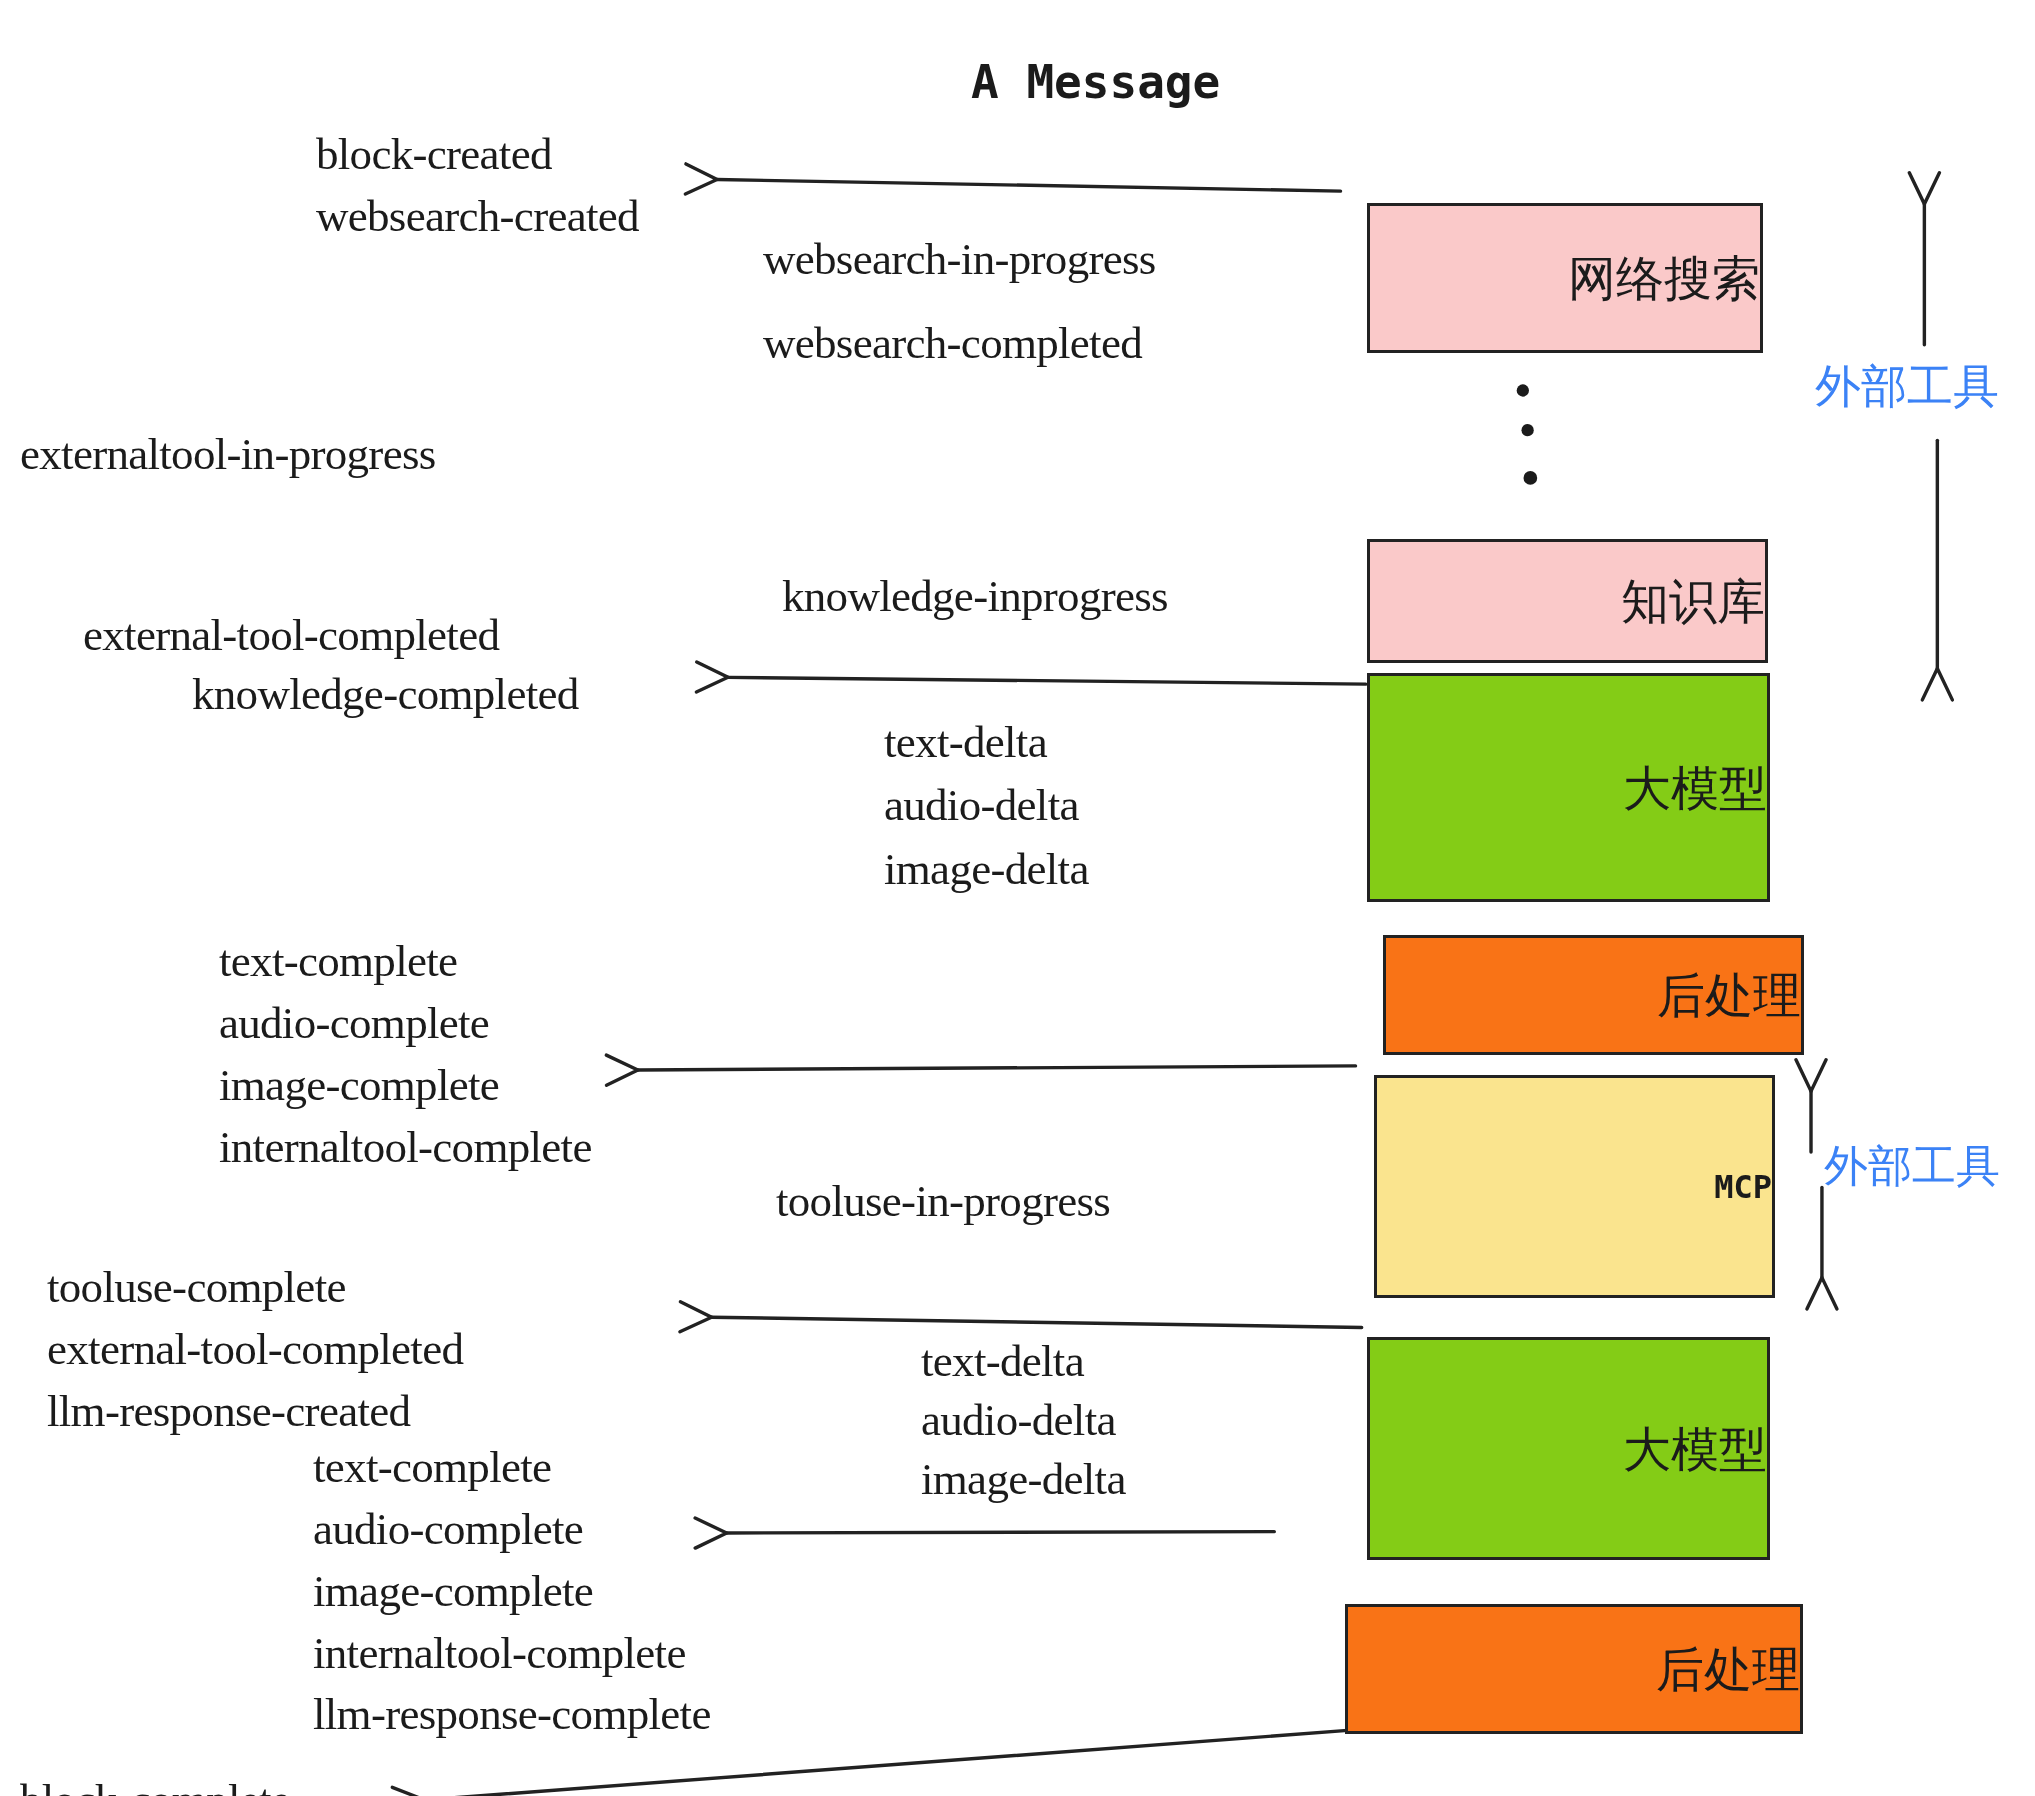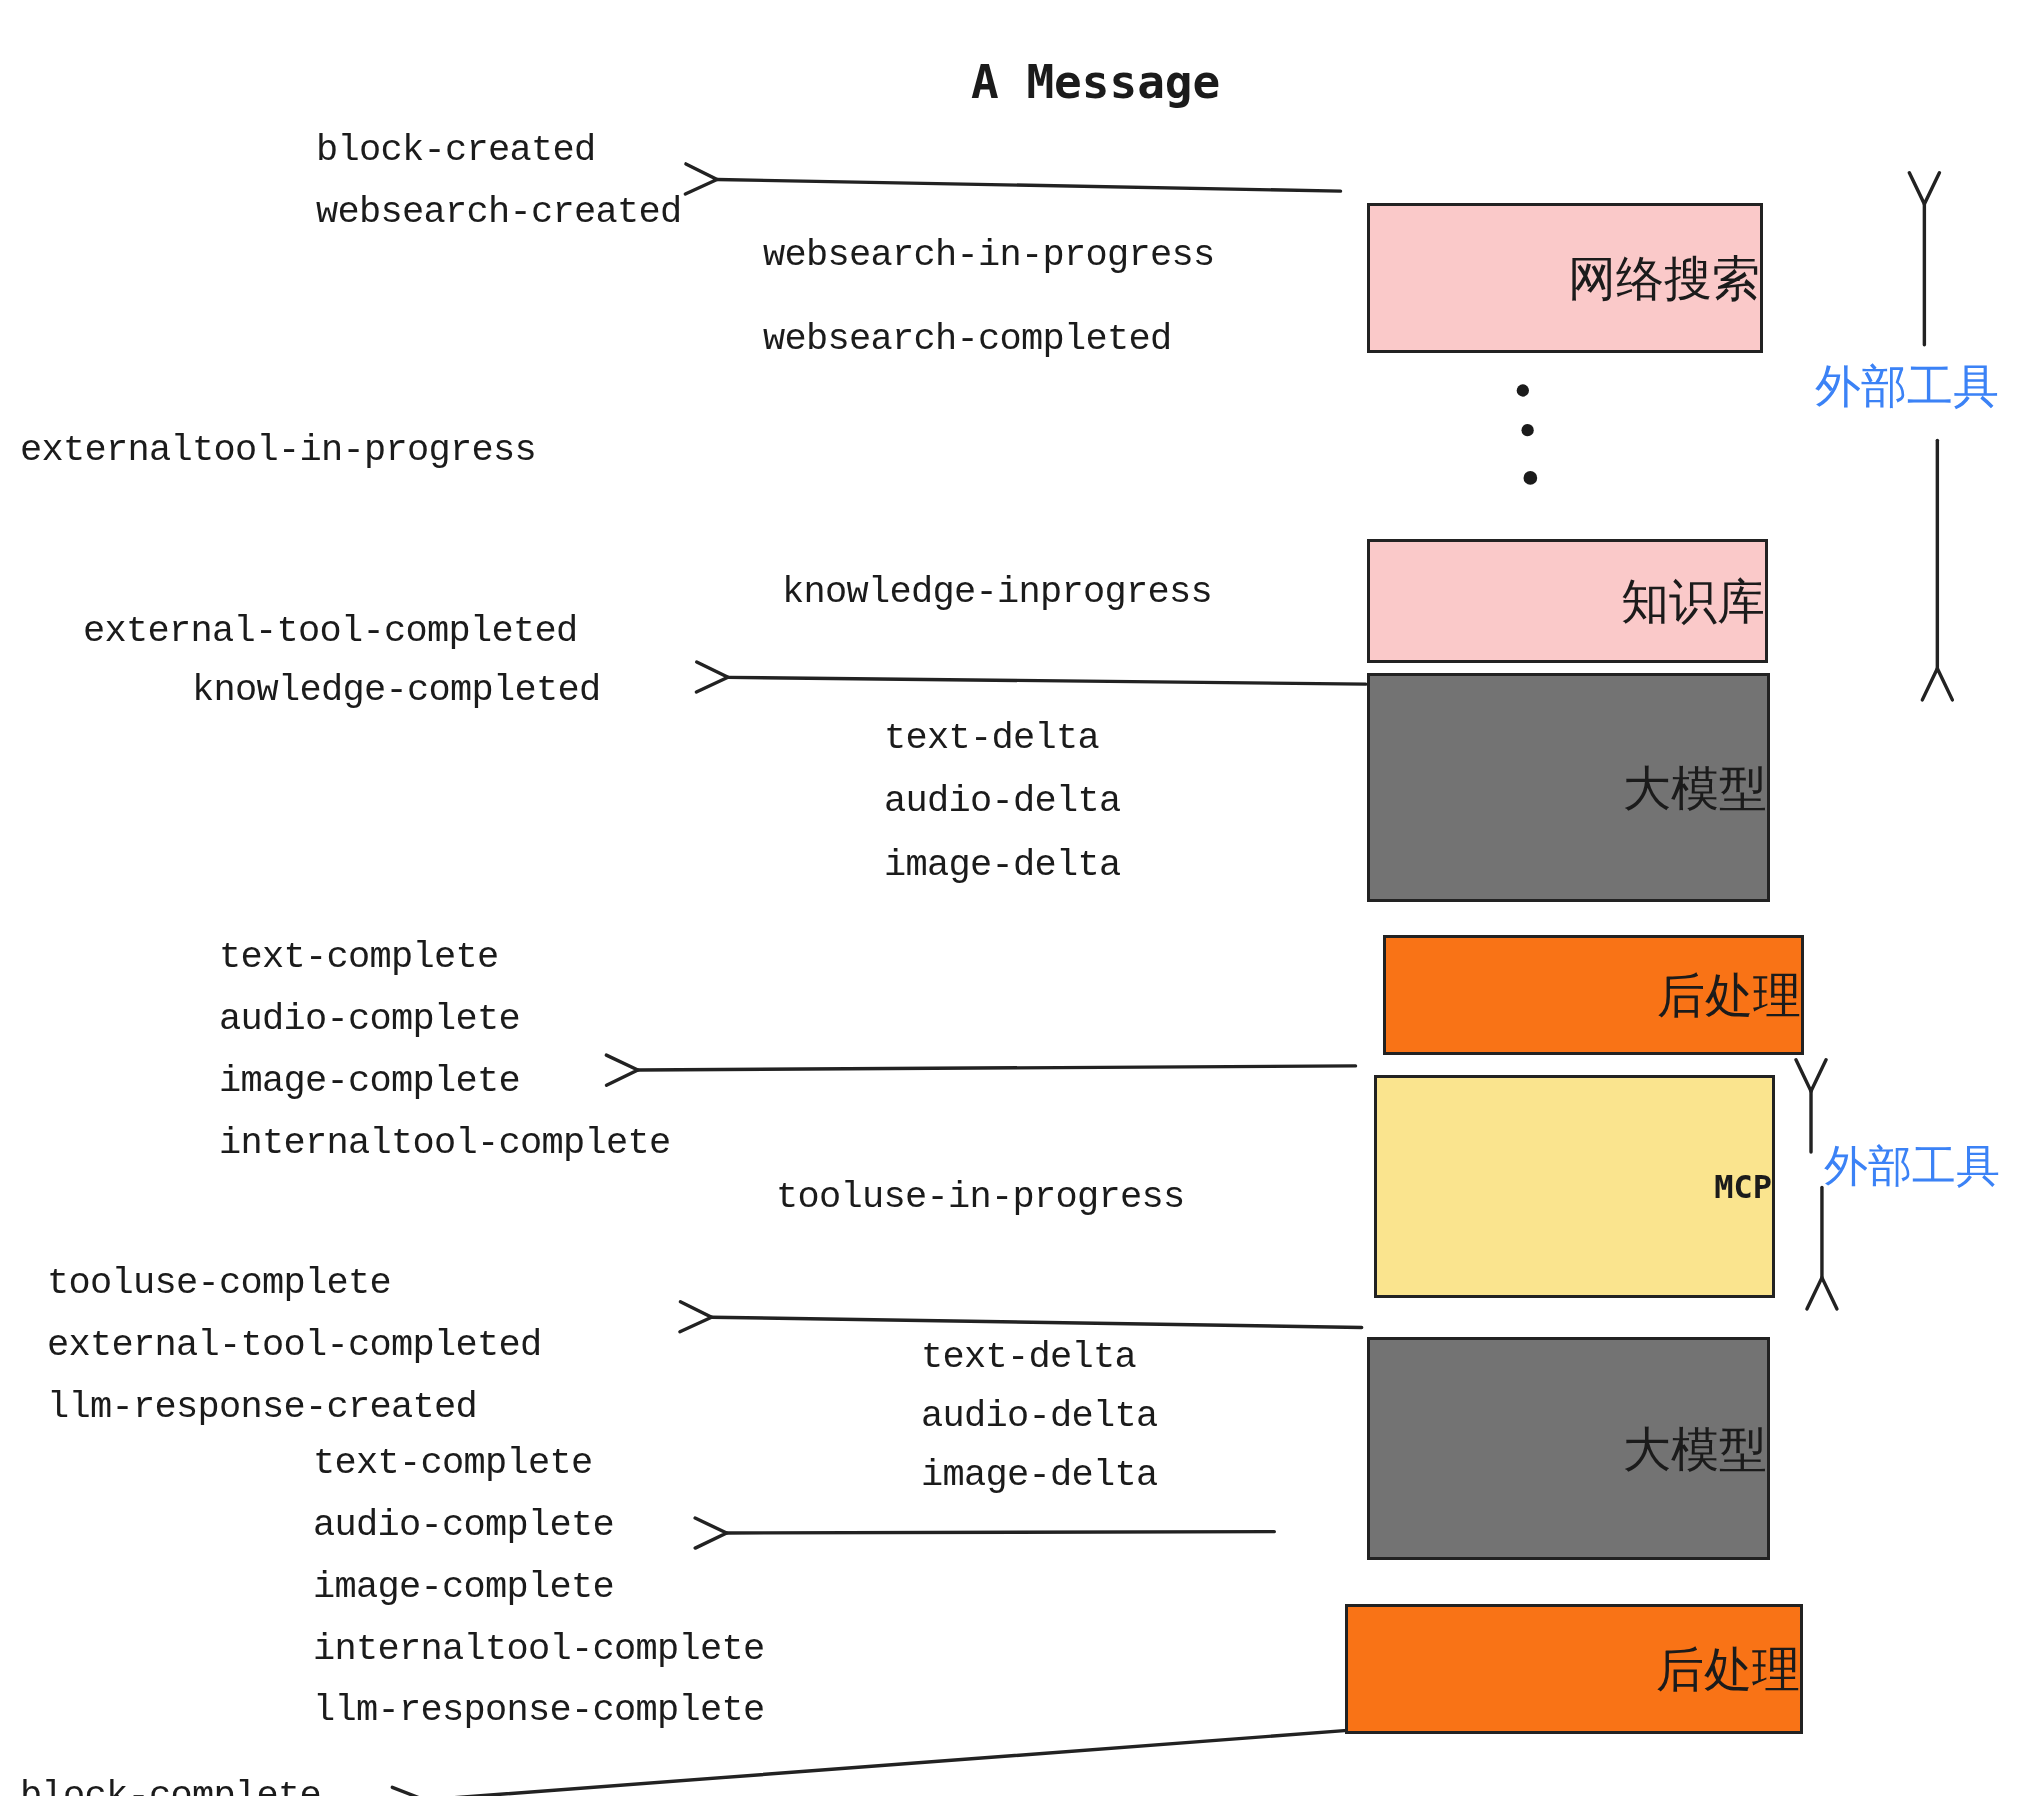--- a/index.html
+++ b/index.html
@@ -13,42 +13,42 @@
     margin-top:32px;
   }
   .title{
     position:absolute;
     font-family:"DejaVu Sans Mono", monospace;
     font-size:46px;font-weight:700;
     white-space:nowrap;
   }
   .evt{
     position:absolute;
-    font-family:Liberation Mono, monospace;
-    font-size:37px;line-height:1;
+    font-family:Liberation Serif, serif;
+    font-size:45px;line-height:1;
     white-space:nowrap;
     letter-spacing:-0.7px;
   }
   .box{
     position:absolute;
     border:3.4px solid #222222;
     display:flex;align-items:center;justify-content:flex-end;
     box-sizing:border-box;
   }
   .box .blabel{
     font-family:"DejaVu Sans", "Liberation Sans", sans-serif;
     font-size:48px;line-height:1;color:#1b1b1b;
     white-space:nowrap;
   }
   .box.mcp .blabel{
     font-family:"DejaVu Sans Mono", monospace;
     font-weight:700;font-size:32px;
   }
   .pink{background:#fac9c9;}
-  .green{background:#737373;}
+  .green{background:#84cc16;}
   .yellow{background:#fae48e;}
   .white{background:#f97316;}
   .side-label{
     position:absolute;
     font-family:"DejaVu Sans", "Liberation Sans", sans-serif;
     font-size:45px;line-height:1;color:#3b82f6;
     white-space:nowrap;
   }
   svg.arrow-layer{
     position:absolute;left:0;top:0;width:2035px;height:1796px;

